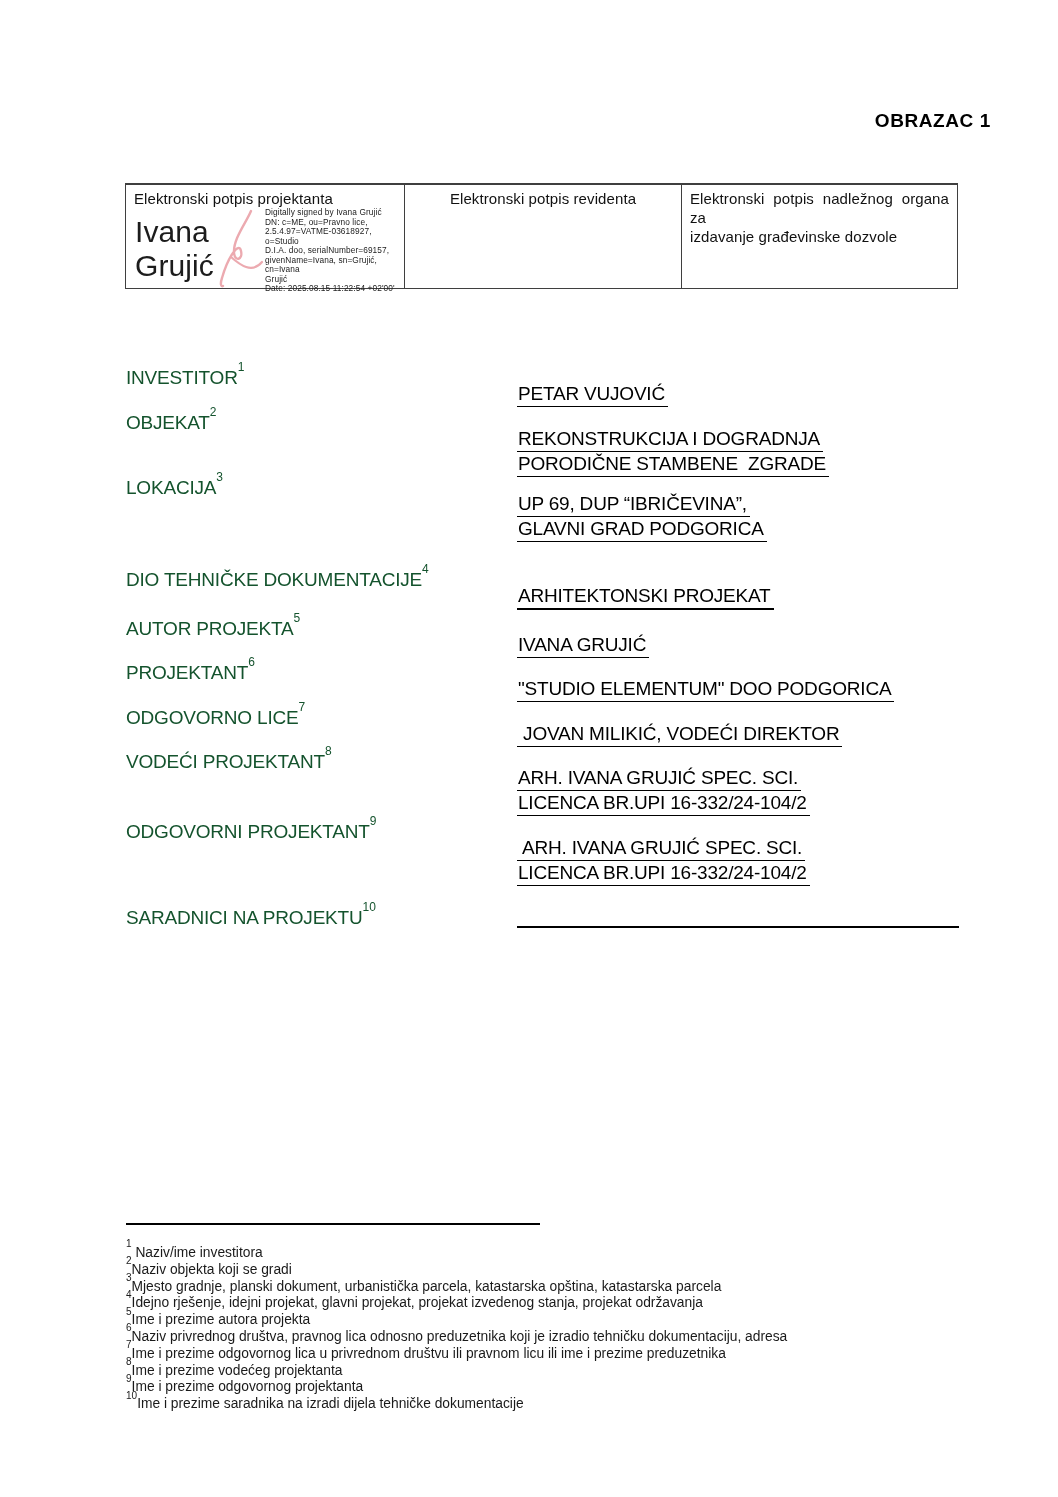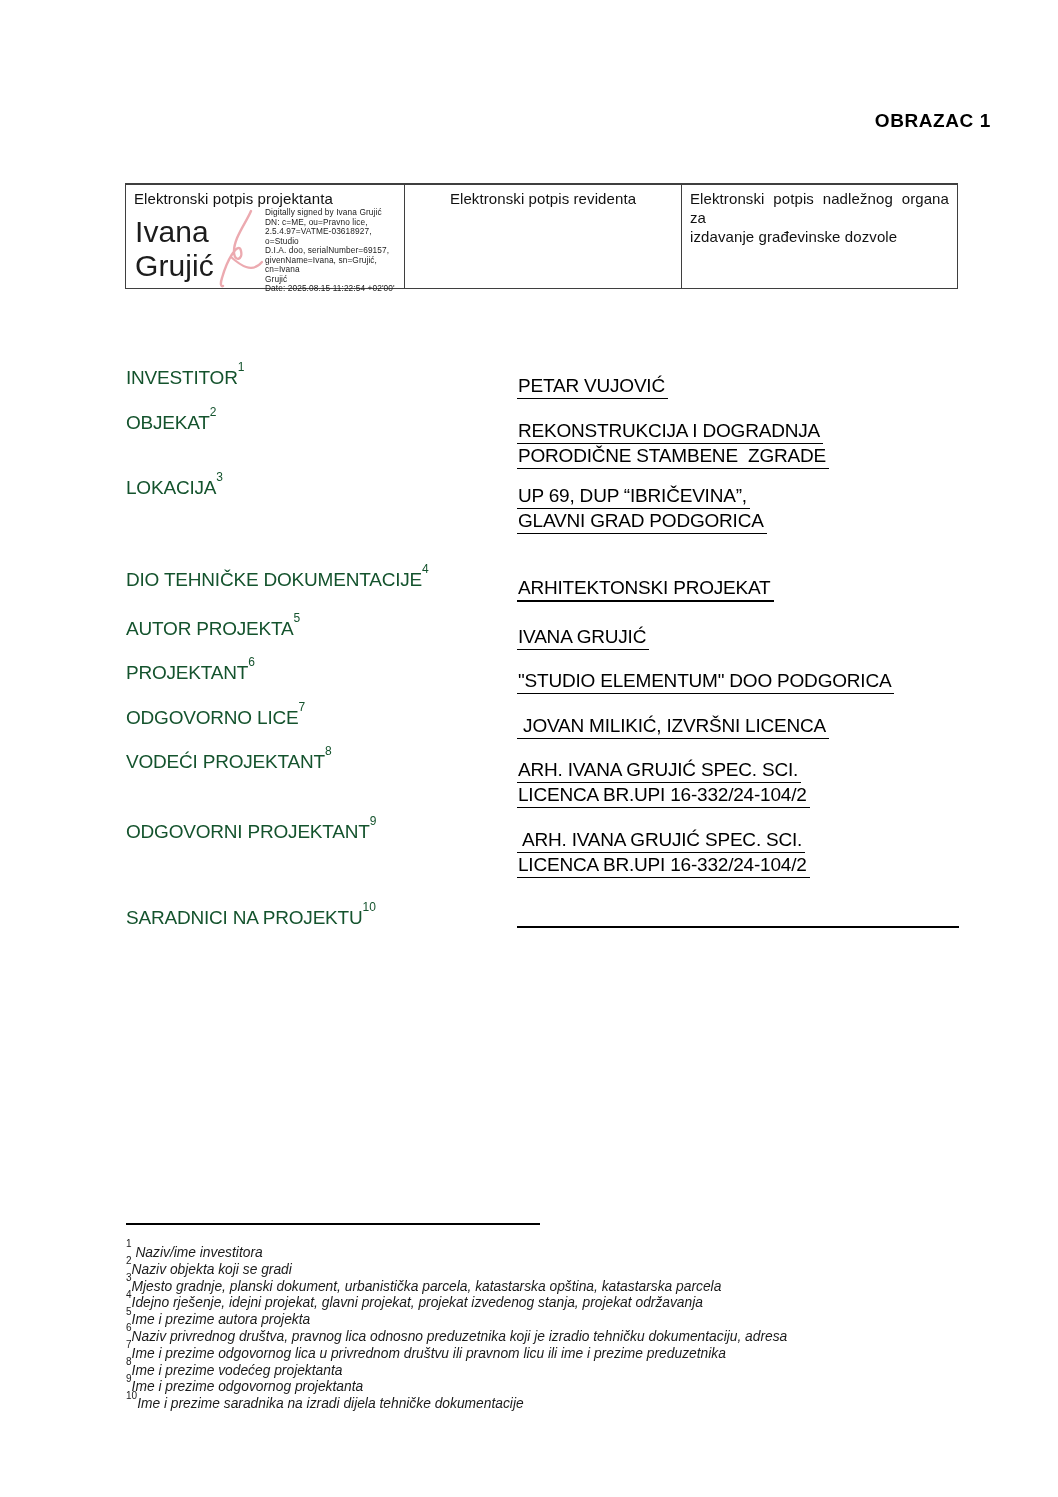--- a/index.html
+++ b/index.html
@@ -40,41 +40,41 @@
     font-size:8.3px; line-height:9.55px; white-space:pre-line; color:#222;
   }
 
   
   .form-row { position:absolute; left:126px; width:832px; }
   .form-label {
     position:absolute; left:0; top:0; font-size:19px; line-height:22px;
     letter-spacing:-0.2px; white-space:nowrap; color:#14532d;
   }
   .form-label sup { font-size:12px; line-height:0; position:relative; top:-6px; letter-spacing:0; }
-  .form-value { position:absolute; left:391px; top:8px; }
+  .form-value { position:absolute; left:391px; top:16px; }
   .vline {
     display:table; white-space:pre;
     font-size:19px; line-height:21px; letter-spacing:-0.2px;
     border-bottom:1.8px solid #000; padding:0 3px 1.5px 1px; margin-bottom:1.8px;
   }
   .bold-value .vline { font-weight:400; border-bottom-width:2px; }
   .blank-underline {
     position:absolute; left:391px; top:2px; width:442px; height:17px;
     border-bottom:2px solid #000;
   }
 
   
   .foot-sep { position:absolute; left:126px; top:1223px; width:414px; border-top:2.2px solid #000; }
   .footnotes {
     position:absolute; left:126px; top:1245px; width:850px;
     font-size:13.8px; line-height:16.8px; color:#1a1a1a;
   }
   .footnote { white-space:nowrap; }
   .footnote sup { font-size:10px; line-height:0; position:relative; top:-4px; }
-  .footnote .ft { white-space:pre-wrap;font-style:italic; }
+  .footnote .ft { white-space:pre-wrap; }
 </style>
 </head>
 <body>
 
 <div class="page">
 
   <div class="obrazac">OBRAZAC 1</div>
 
   <div class="sig-table">
     <div class="sig-cell cell-1">
@@ -144,21 +144,21 @@
   <div class="form-row" style="top:662px">
     <div class="form-label"><span>PROJEKTANT</span><sup>6</sup></div>
     <div class="form-value">
       <div class="vline">"STUDIO ELEMENTUM" DOO PODGORICA</div>
     </div>
   </div>
 
   <div class="form-row" style="top:707px">
     <div class="form-label"><span>ODGOVORNO LICE</span><sup>7</sup></div>
     <div class="form-value">
-      <div class="vline"> JOVAN MILIKIĆ, IZVRŠNI LICENCA</div>
+      <div class="vline"> JOVAN MILIKIĆ, VODEĆI DIREKTOR</div>
     </div>
   </div>
 
   <div class="form-row" style="top:751px">
     <div class="form-label"><span>VODEĆI PROJEKTANT</span><sup>8</sup></div>
     <div class="form-value">
       <div class="vline">ARH. IVANA GRUJIĆ SPEC. SCI.</div>
       <div class="vline">LICENCA BR.UPI 16-332/24-104/2</div>
     </div>
   </div>

